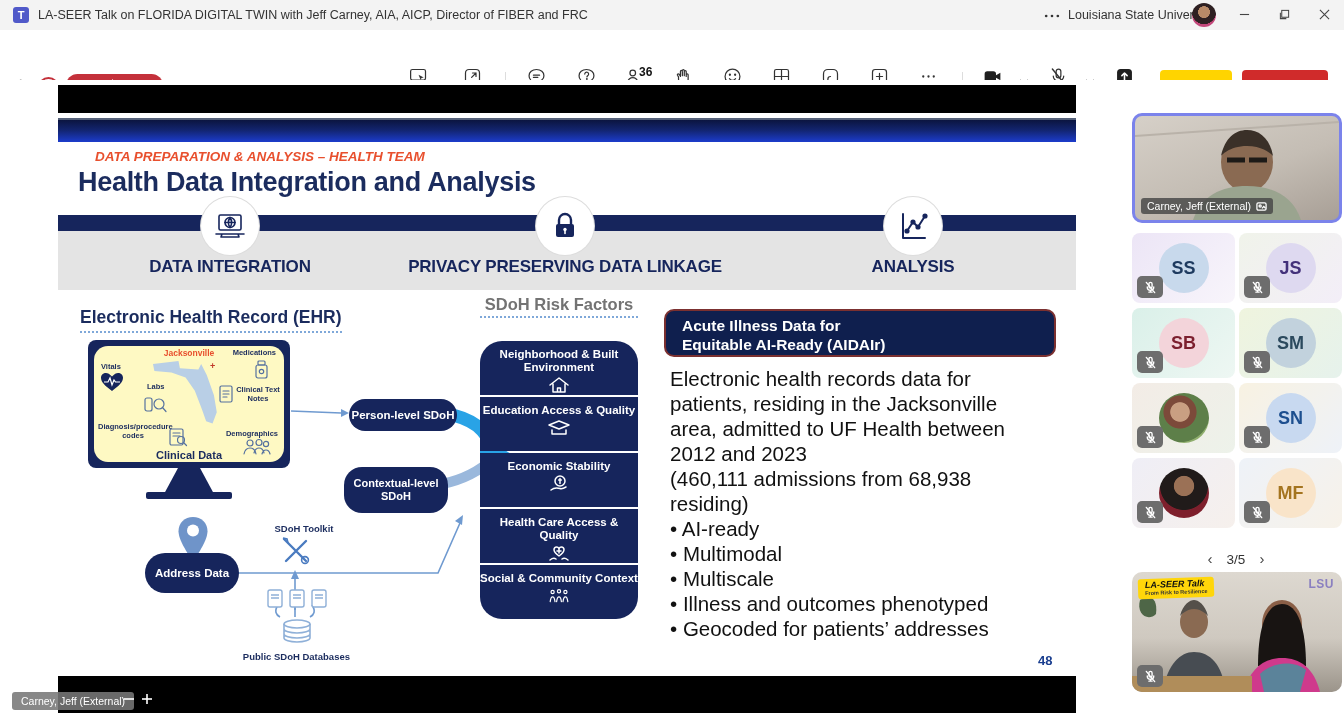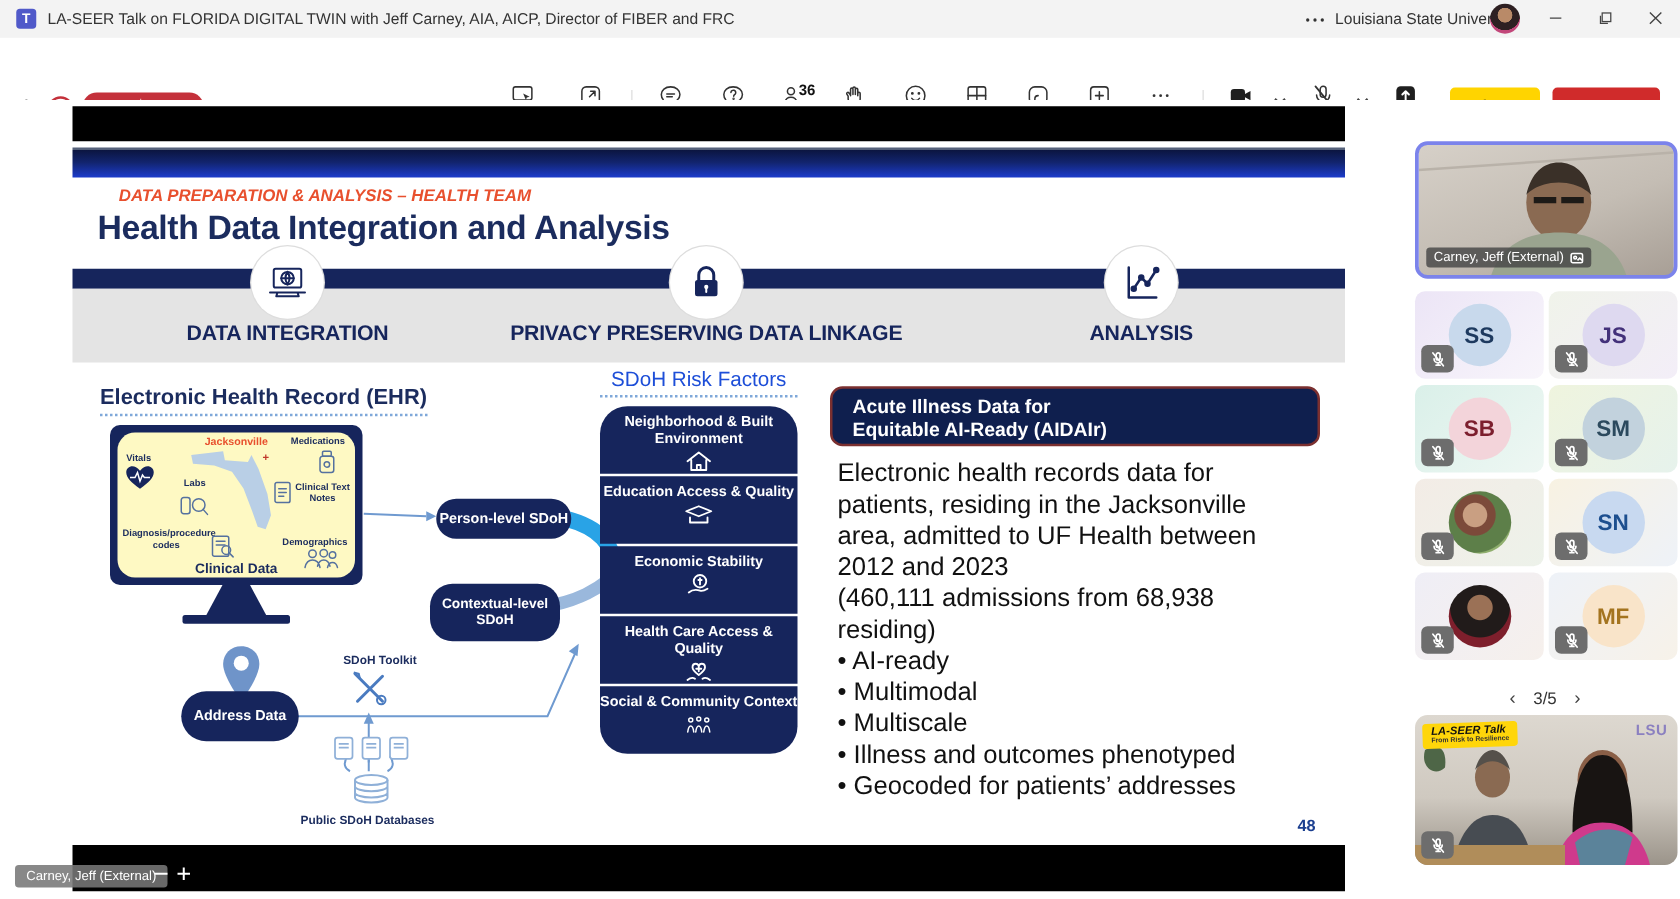--- a/index.html
+++ b/index.html
@@ -62,26 +62,26 @@
   .city{position:absolute;left:50%;top:2px;transform:translateX(-50%);color:var(--orange);font-weight:bold;font-size:8.5px;}
   .marker{position:absolute;left:116px;top:15px;color:#c0392b;font-weight:bold;font-size:9px;}
   .mini-ico{position:absolute;}
   .mini-ico svg{stroke:#55719f;fill:none;stroke-width:1.2;stroke-linecap:round;}
 
   .pill{position:absolute;background:var(--navy);color:#fff;font-weight:bold;display:flex;align-items:center;justify-content:center;text-align:center;}
   .pill-person{left:291px;top:314px;width:108px;height:32px;border-radius:16px;font-size:11.5px;}
   .pill-context{left:286px;top:382px;width:92px;height:46px;border-radius:18px;font-size:11px;line-height:13px;padding:0 6px;}
   .pill-address{left:87px;top:468px;width:94px;height:40px;border-radius:20px;font-size:11.5px;}
   .toolkit-lbl{position:absolute;left:206px;top:438px;width:80px;text-align:center;font-size:9.5px;font-weight:bold;color:#1b2c5e;}
-  .db-lbl{position:absolute;left:168px;top:566px;width:136px;text-align:center;font-size:9.5px;font-weight:bold;color:#1b2c5e;}
-
-  .sdoh-title{position:absolute;left:422px;top:210px;width:158px;text-align:center;color:#1d4ed8;font-weight:400;font-size:16.5px;border-bottom:2px dotted #7fa8d9;padding-bottom:2px;}
+  .db-lbl{position:absolute;left:156px;top:566px;width:136px;text-align:right;font-size:9.5px;font-weight:bold;color:#1b2c5e;}
+
+  .sdoh-title{position:absolute;left:422px;top:210px;width:158px;text-align:center;color:#737373;font-weight:700;font-size:16.5px;border-bottom:2px dotted #7fa8d9;padding-bottom:2px;}
   .sdoh-col{position:absolute;left:422px;top:240px;width:158px;}
   .sdoh-box{background:var(--navy);color:#fff;text-align:center;font-weight:bold;font-size:11.5px;line-height:13px;margin-bottom:2px;padding-top:7px;height:47px;}
-  .sdoh-box.first{border-radius:22px 22px 0 0;}
+  .sdoh-box.first{border-radius:22px 22px 0 0;margin-top:16px;}
   .sdoh-box.last{border-radius:0 0 22px 22px;}
   .sdoh-box svg{width:24px;height:20px;stroke:#fff;fill:none;stroke-width:1.5;stroke-linecap:round;stroke-linejoin:round;margin-top:1px;}
 
   .acute{position:absolute;left:606px;top:224px;width:392px;height:48px;box-sizing:border-box;background:#0f1f4e;border:2px solid #7b3030;border-radius:10px;color:#fff;font-weight:bold;font-size:15.5px;line-height:19px;padding:5px 0 16px 16px;}
   .body-text{position:absolute;left:612px;top:281px;color:#111;font-size:20.5px;line-height:25px;white-space:nowrap;}
   .bullet::before{content:"• ";}
   .page-num{position:absolute;left:980px;top:568px;color:#1a3e8f;font-weight:800;font-size:13px;}
 
   .presenter-pill{position:absolute;left:12px;top:612px;background:rgba(120,120,120,.88);color:#fff;font-size:10.5px;padding:3px 9px;border-radius:3px;white-space:nowrap;}
   .zoomctl{position:absolute;top:612px;color:#fff;width:16px;height:16px;}

